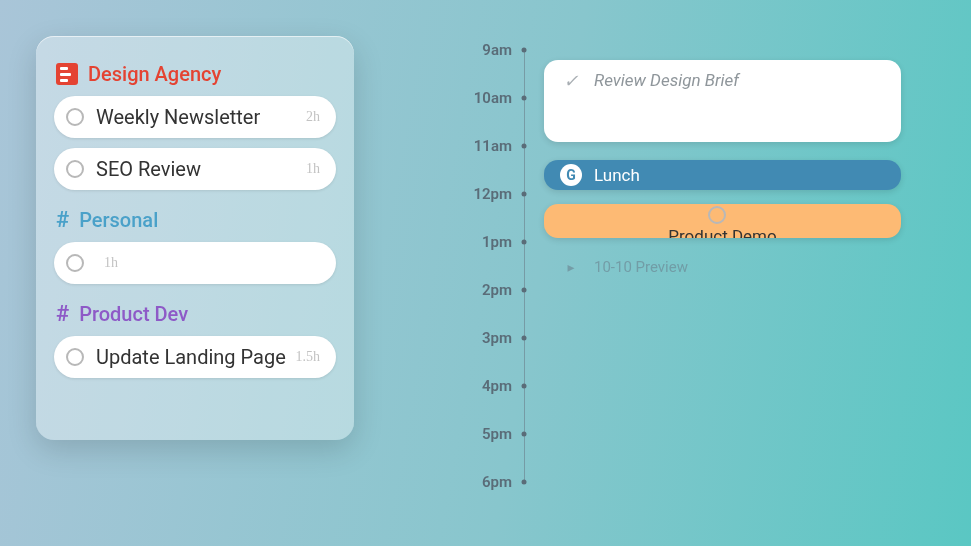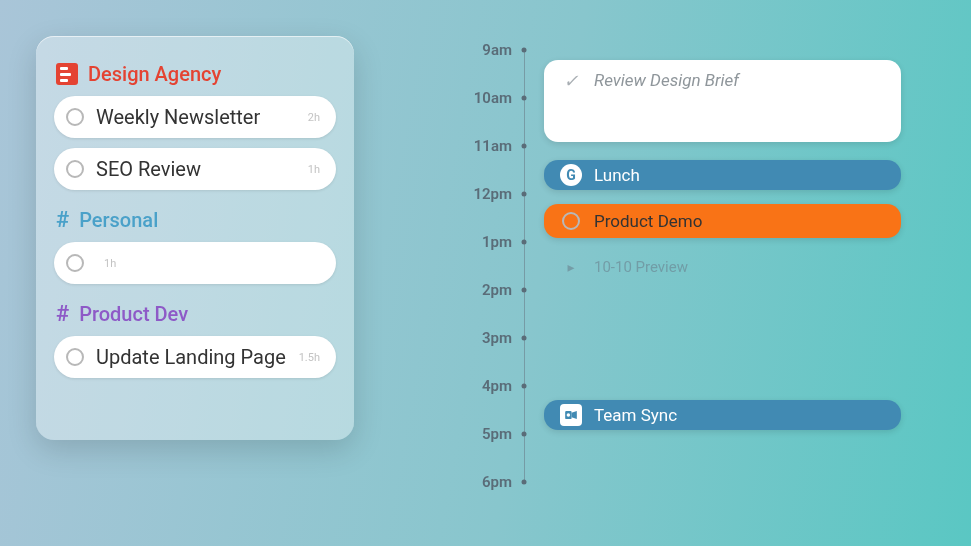--- a/index.html
+++ b/index.html
@@ -35,21 +35,21 @@
     box-shadow: 0 1px 3px rgba(0,0,0,0.1);
   }
   .task-circle {
     width: 18px; height: 18px;
     border: 2px solid #b8b8b8;
     border-radius: 50%;
     flex-shrink: 0;
     margin-right: 12px;
   }
   .task-title { flex: 1; font-size: 20px; color: #333; white-space: nowrap; overflow: hidden; text-overflow: ellipsis; }
-  .task-dur { font-size: 11px; color: #c3c3c3; margin-left: 8px; }
+  .task-dur { font-size: 14px; color: #c3c3c3; margin-left: 8px; font-family: Liberation Serif, serif; }
 
   
   .icon-todoist {
     width: 22px; height: 22px; background: #e44332; border-radius: 3px;
     display: inline-flex; flex-direction: column; justify-content: center; gap: 3px; padding: 3px 4px;
   }
   .icon-todoist span { display:block; height:3px; width:60%; background:#fff; border-radius:1px; }
   .icon-todoist span:nth-child(2){ width:75%; }
   .icon-todoist span:nth-child(3){ width:55%; }
   .icon-hash { font-size: 22px; font-weight: 600; line-height:1; }
@@ -72,21 +72,21 @@
     position: absolute;
     left: 0; right: 0;
     border-radius: 14px;
     display: flex;
     align-items: flex-start;
     padding: 10px 16px;
     box-shadow: 0 2px 6px rgba(0,0,0,0.12);
     font-size: 17px;
   }
   .event.short { align-items: center; padding-top: 0; padding-bottom: 0; }
-  .event-white { background: #f97316; color: #333; }
+  .event-white { background: #fdba74; color: #333; flex-direction: column; }
   .event-blue  { background: #418ab3; color: #ffffff; }
   .event-done  { background: #ffffff; color: #8f969b; font-style: italic; }
   .event-ghost { background: transparent; color: #6a828f; box-shadow: none; opacity: 0.6; font-size: 15px; }
 
   .ev-icon { width: 22px; height: 22px; margin-right: 12px; display:inline-flex; align-items:center; justify-content:center; flex-shrink:0; border-radius:50%; }
   .ev-check { color: #a8aeb3; font-size: 18px; }
   .ev-circle { width:18px; height:18px; border:2px solid #b8b8b8; border-radius:50%; }
   .ev-g { background:#fff; color:#418ab3; font-weight:700; font-size:14px; width:22px; height:22px; border-radius:50%; }
   .ev-out { background:#fff; color:#418ab3; border-radius:4px; width:22px; height:22px; font-size:12px; font-weight:700; }
   .ev-tri { color:#6a828f; font-size:14px; }
@@ -199,24 +199,14 @@
       <div class="event event-white short" style="top: 153.6px; height: 34.4px;">
         <span class="ev-icon">
           <span class="ev-circle"></span>
         </span>
         <span class="ev-title">Product Demo</span>
       </div>
       <div class="event event-ghost short" style="top: 201.6px; height: 30px;">
         <span class="ev-icon ev-tri">▸</span>
         <span class="ev-title">10-10 Preview</span>
       </div>
-      <div class="event event-blue short" style="top: 350.4px; height: 30px;">
-        <span class="ev-icon ev-out">
-          <svg viewBox="0 0 24 24" width="14" height="14">
-            <rect x="2" y="5" width="11" height="14" rx="2" fill="#418ab3"></rect>
-            <path d="M13 8l9-3v14l-9-3z" fill="#418ab3"></path>
-            <circle cx="7.5" cy="12" r="3" fill="#fff"></circle>
-          </svg>
-        </span>
-        <span class="ev-title">Team Sync</span>
-      </div>
     </div>
 </div>
 
 </body></html>

